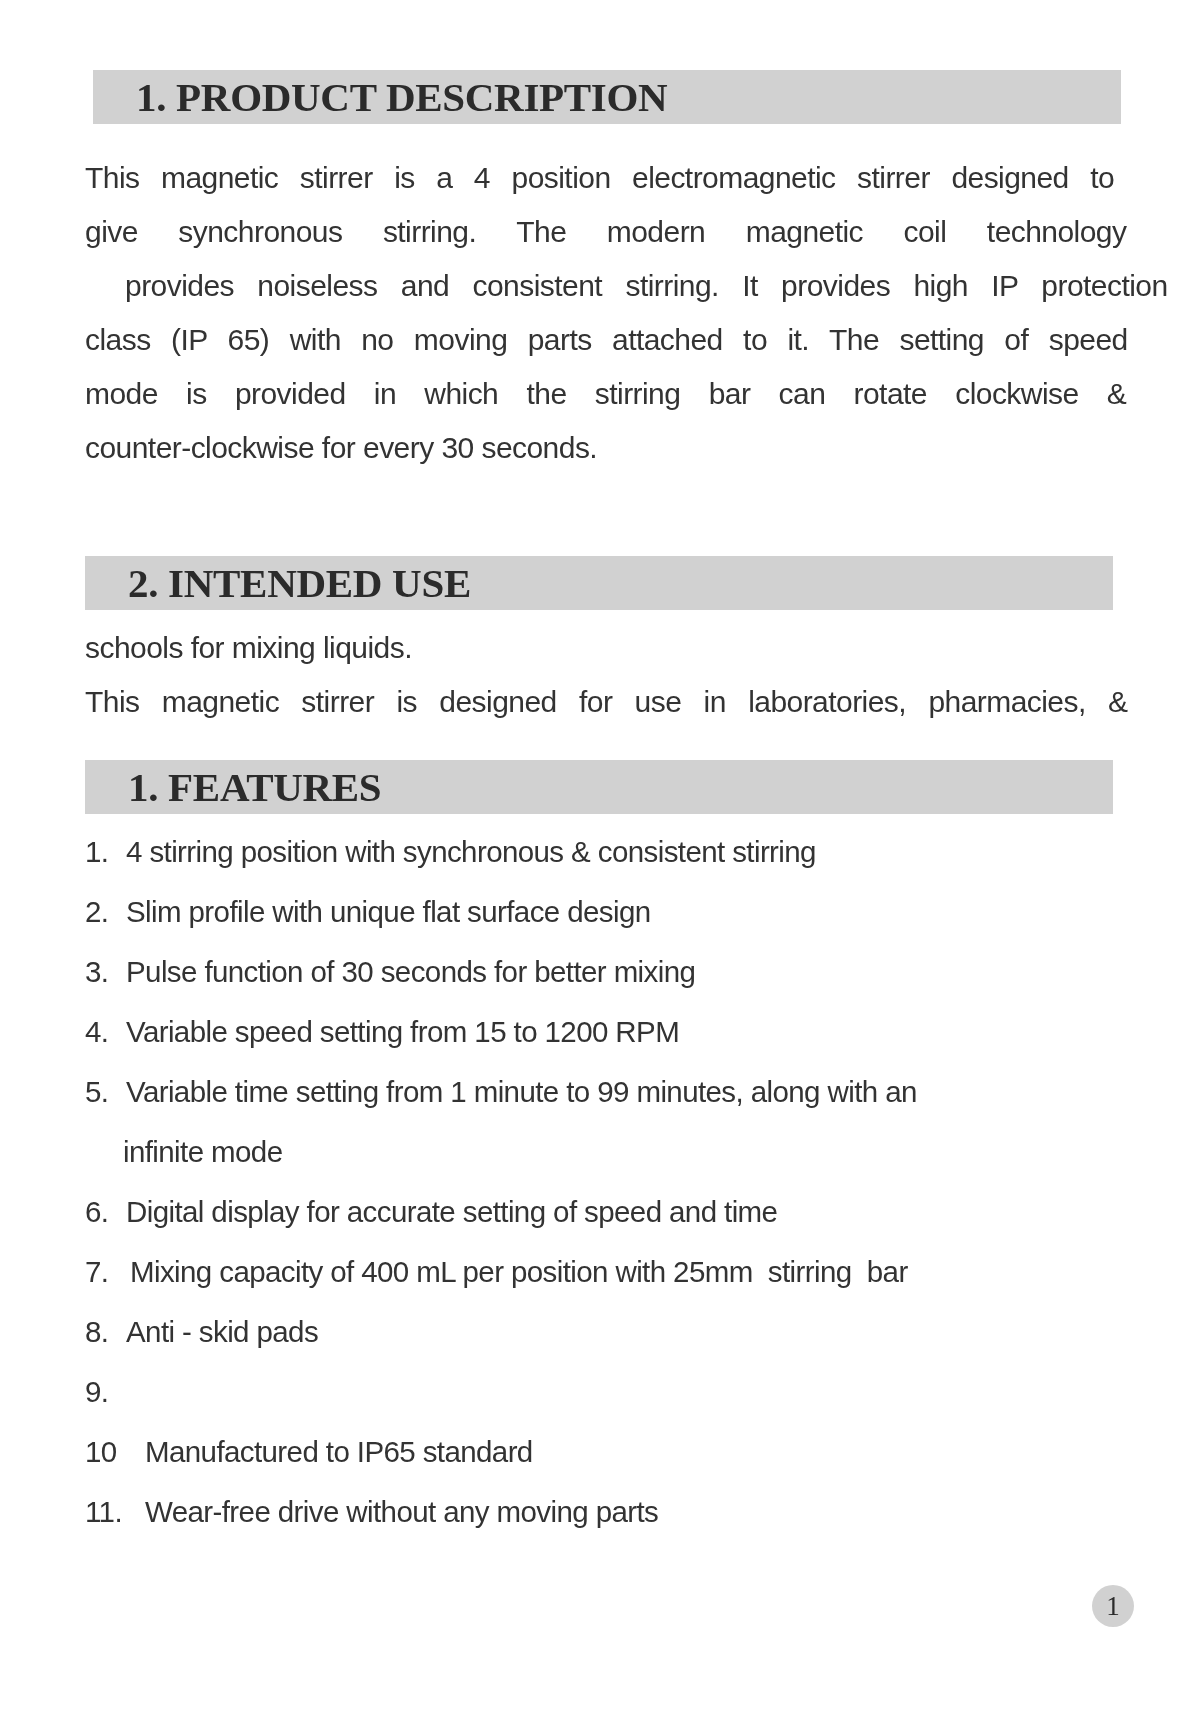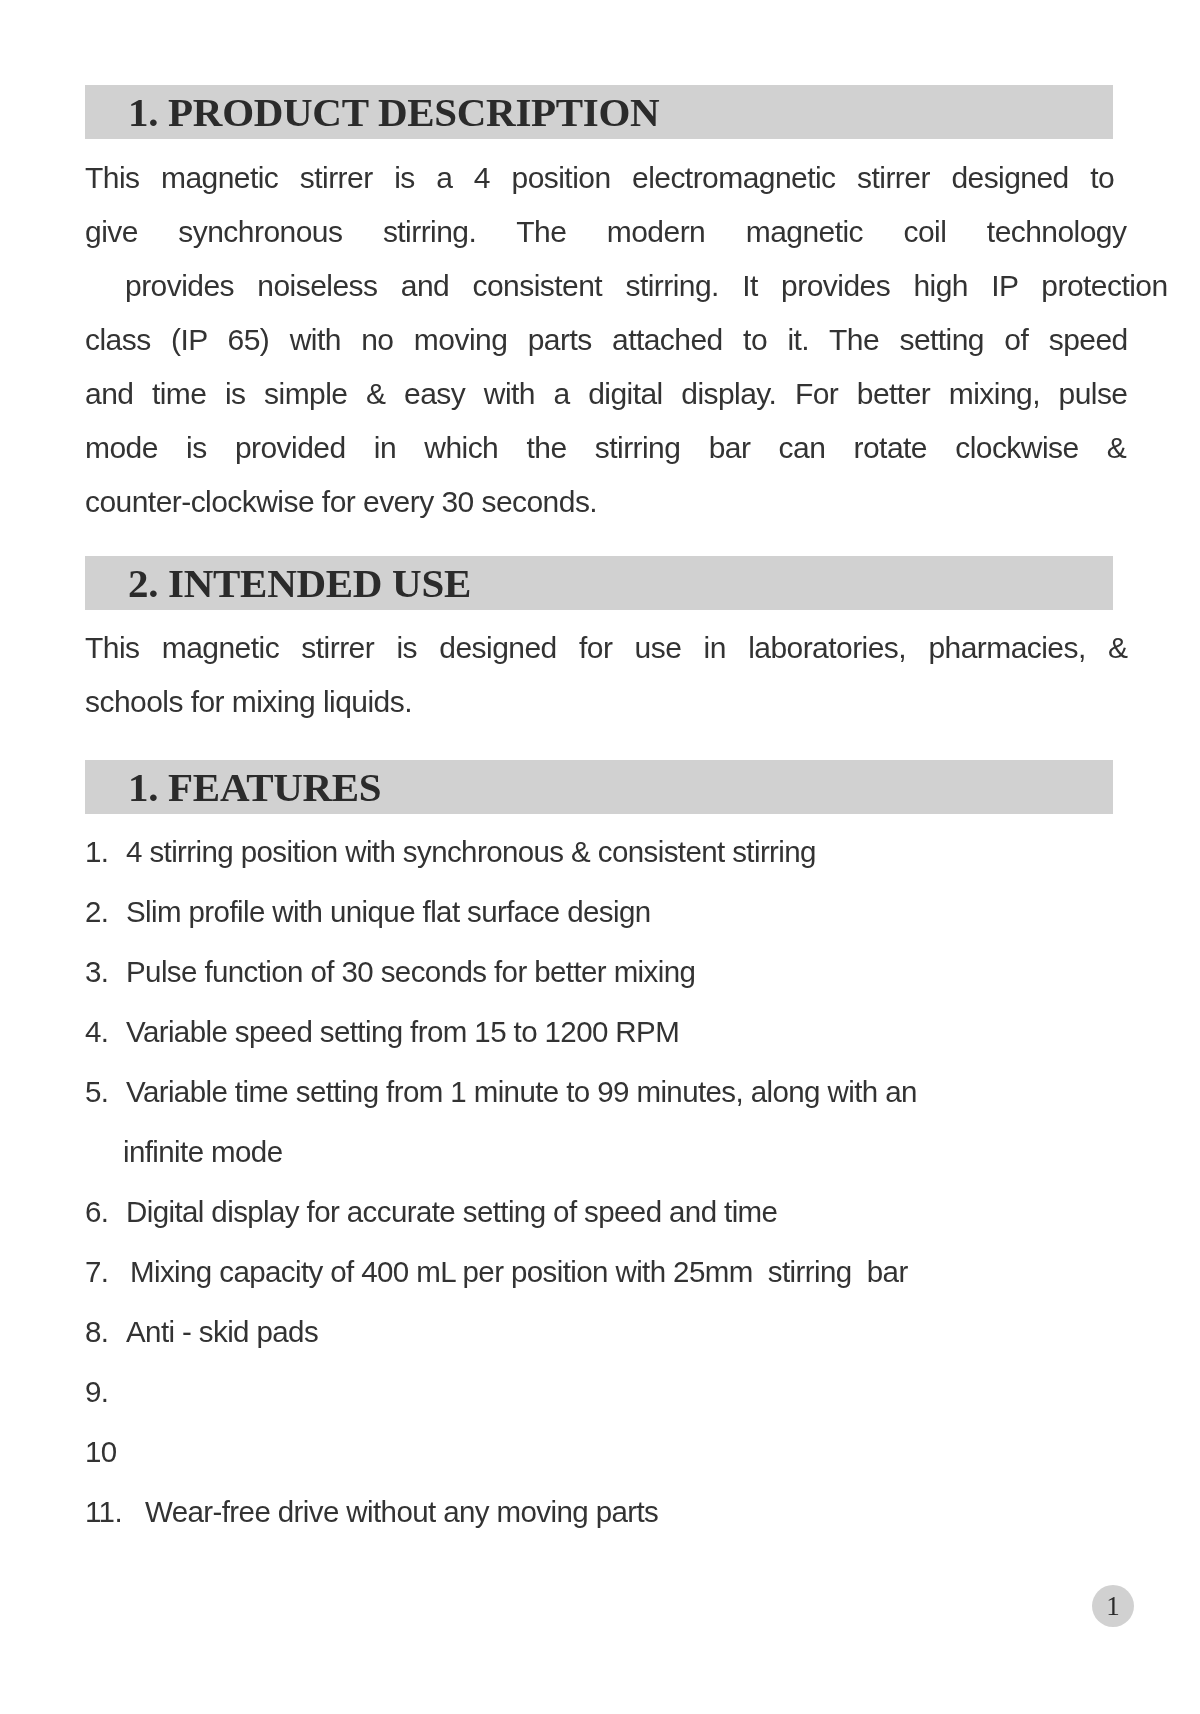--- a/index.html
+++ b/index.html
@@ -35,39 +35,38 @@
   .page-num {
     position: absolute; left: 1092px; top: 1585px; width: 42px; height: 42px;
     border-radius: 50%; background: #d1d1d1; text-align: center;
     line-height: 42px; font-size: 27px; color: #2b2b2b;
     font-family: "Liberation Serif", serif;
   }
 </style>
 </head>
 <body>
 
-<div class="section-header" style="top:85px;">
+<div class="section-header" style="top:70px;margin-left:8px;">
   <span class="title">1. PRODUCT DESCRIPTION</span>
 </div>
 <div class="para" style="top:151px;">
   <span class="line" style="display: block; width: auto; word-spacing: 13.7273px; text-align: left; text-align-last: left;">This magnetic stirrer is a  4 position electromagnetic stirrer designed to</span>
   <span class="line" style="display: block; width: auto; word-spacing: 32.7143px; text-align: left; text-align-last: left;">give synchronous stirring. The modern magnetic coil technology</span>
   <span class="line" style="display: block; width: auto; word-spacing: 15.5556px; text-align: left; text-align-last: left; margin-left: 40px;">provides noiseless and consistent stirring. It provides high IP protection</span>
   <span class="line" style="display: block; width: auto; word-spacing: 12.6154px; text-align: right; text-align-last: left;">class (IP 65) with no moving parts attached to it. The setting of speed</span>
-  <span class="line" style="display: block; width: auto; word-spacing: 10.7692px; text-align: left; text-align-last: left;">and time is simple &amp; easy with a digital display. For better mixing, pulse</span>
   <span class="line" style="display: block; width: auto; word-spacing: 20.4545px; text-align: left; text-align-last: left;">mode is provided in which the stirring bar can rotate clockwise &amp;</span>
   <span class="line last">counter-clockwise for every 30 seconds.</span>
 </div>
 
 <div class="section-header" style="top:556px;">
   <span class="title">2. INTENDED USE</span>
 </div>
 <div class="para" style="top:621px;">
+  <span class="line last">schools for mixing liquids.</span>
   <span class="line" style="display: block; width: auto; word-spacing: 14.5px; text-align: left; text-align-last: left;">This magnetic stirrer is designed for use in laboratories, pharmacies, &amp;</span>
-  <span class="line last">schools for mixing liquids.</span>
 </div>
 
 <div class="section-header" style="top:760px;">
   <span class="title">1. FEATURES</span>
 </div>
 <div class="features">
   <div class="feature">
     <span class="num">1.</span>
     <span class="text">4 stirring position with synchronous &amp; consistent stirring</span>
   </div>
@@ -100,20 +99,21 @@
   </div>
   <div class="feature">
     <span class="num">8.</span>
     <span class="text">Anti - skid pads</span>
   </div>
   <div class="feature">
     <span class="num">9.</span>
   </div>
   <div class="feature wide">
     <span class="num">10</span>
+    <span class="text">Manufactured to IP65 standard</span>
   </div>
   <div class="feature wide">
     <span class="num">11.</span>
     <span class="text">Wear-free drive without any moving parts</span>
   </div>
 </div>
 
 <div class="page-num">1</div>
 
 </body></html>

